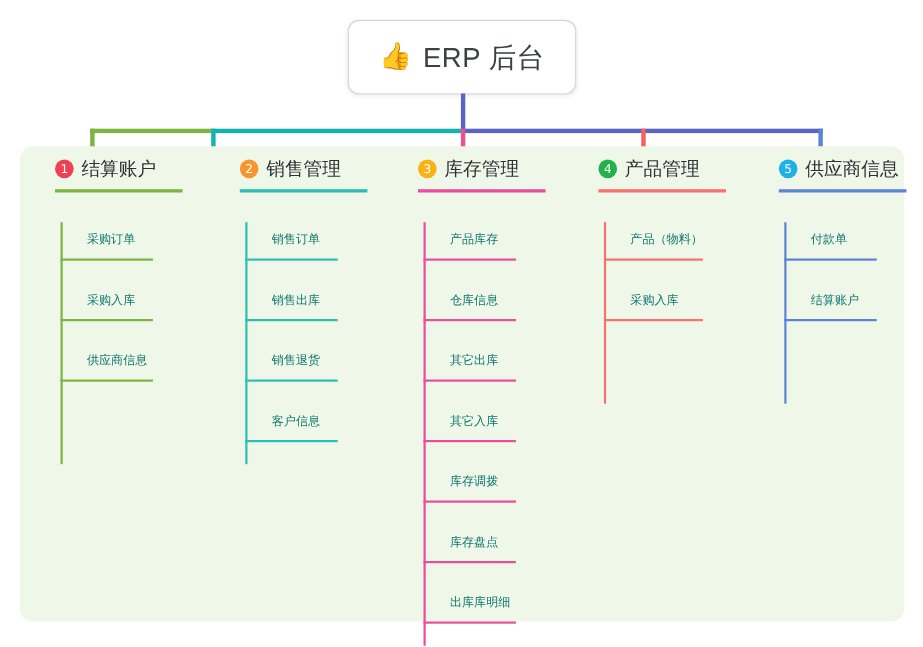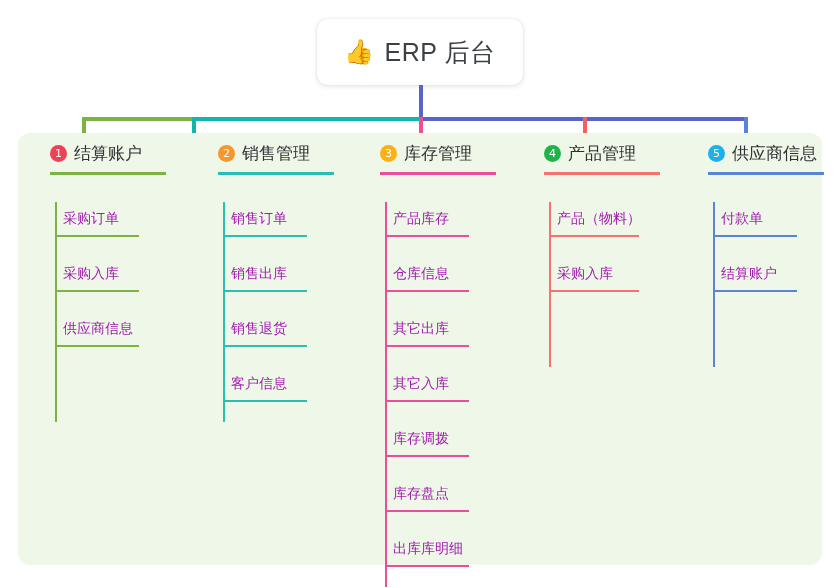--- a/index.html
+++ b/index.html
@@ -41,22 +41,22 @@
     color:#ffffff;font-size:11px;line-height:17px;text-align:center;
     flex:0 0 auto;font-family:"DejaVu Sans",sans-serif;
   }
   .head-label{font-size:17px;color:#2f3033;white-space:nowrap;}
   .head-rule{position:absolute;left:20px;height:3px;top:32px;}
 
   .leaves{position:relative;margin-top:36px;}
   .spine{position:absolute;left:25px;top:0;width:2px;}
   .leaf{position:relative;height:55px;}
   .leaf-label{
-    position:absolute;left:33px;top:8px;
-    font-size:14px;color:#a21caf;white-space:nowrap;
+    position:absolute;left:49px;top:8px;
+    font-size:11px;color:#0f766e;white-space:nowrap;
   }
   .leaf-rule{position:absolute;left:25px;top:33px;height:2px;}
 </style>
 </head>
 <body>
 
 <div id="root">
 
   <div class="title-card">
     <span class="title-emoji">👍</span>

